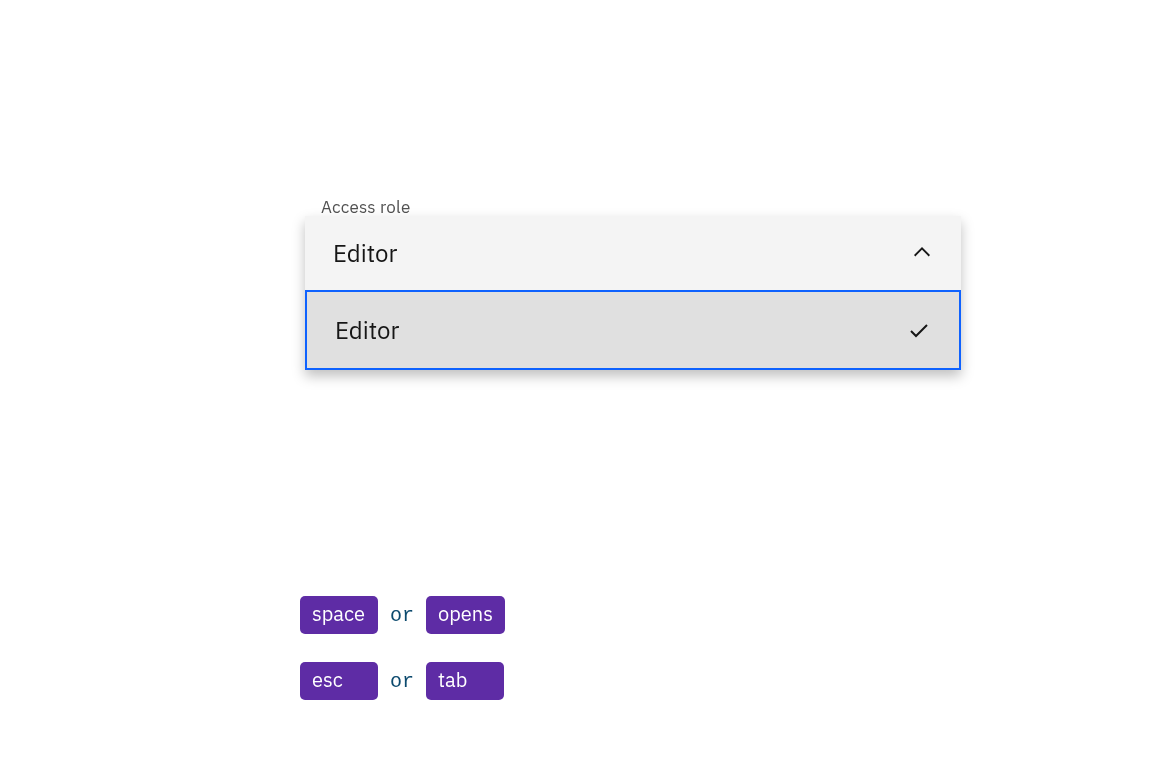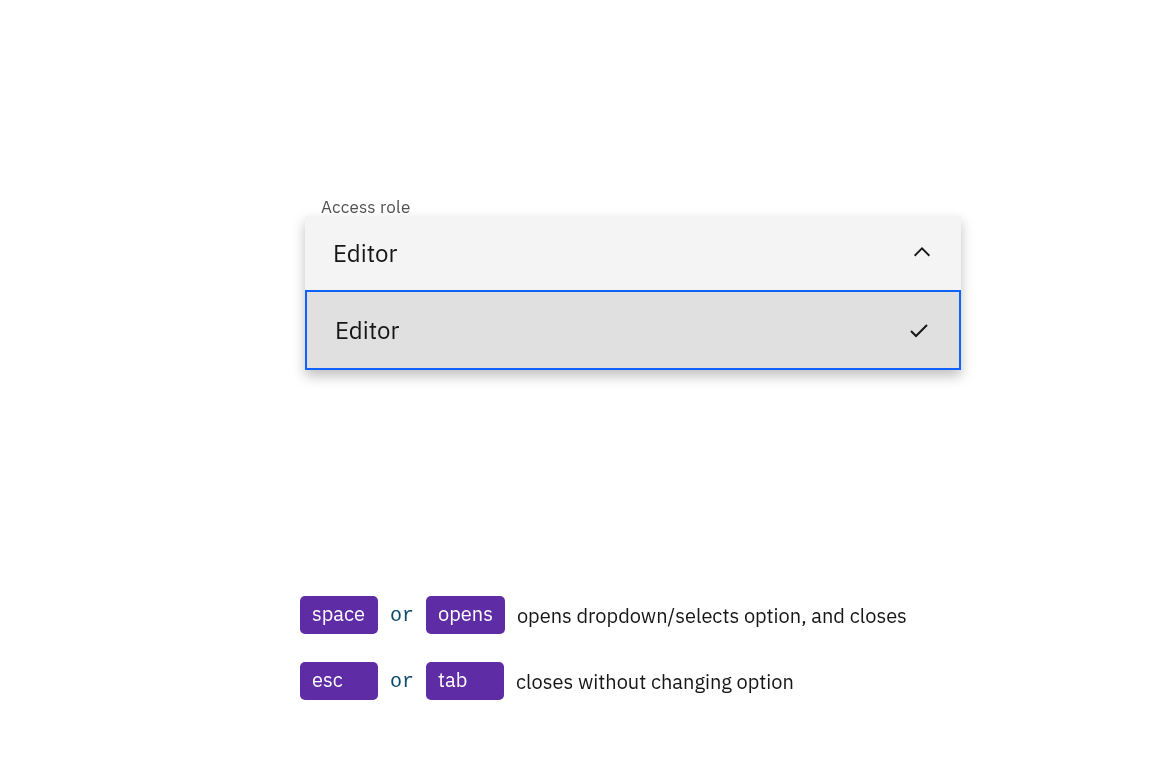--- a/index.html
+++ b/index.html
@@ -138,21 +138,19 @@
 
     </div>
   </div>
 </div>
 
 <div class="hints">
   <div class="hint-row">
     <span class="key">space</span>
     <span class="or">or</span>
     <span class="key">opens</span>
-    <span class="hint-text">opens dropdown/selects option, and closes</span>
   </div>
   <div class="hint-row">
     <span class="key">esc</span>
     <span class="or">or</span>
     <span class="key">tab</span>
-    <span class="hint-text">closes without changing option</span>
   </div>
 </div>
 
 </body></html>

